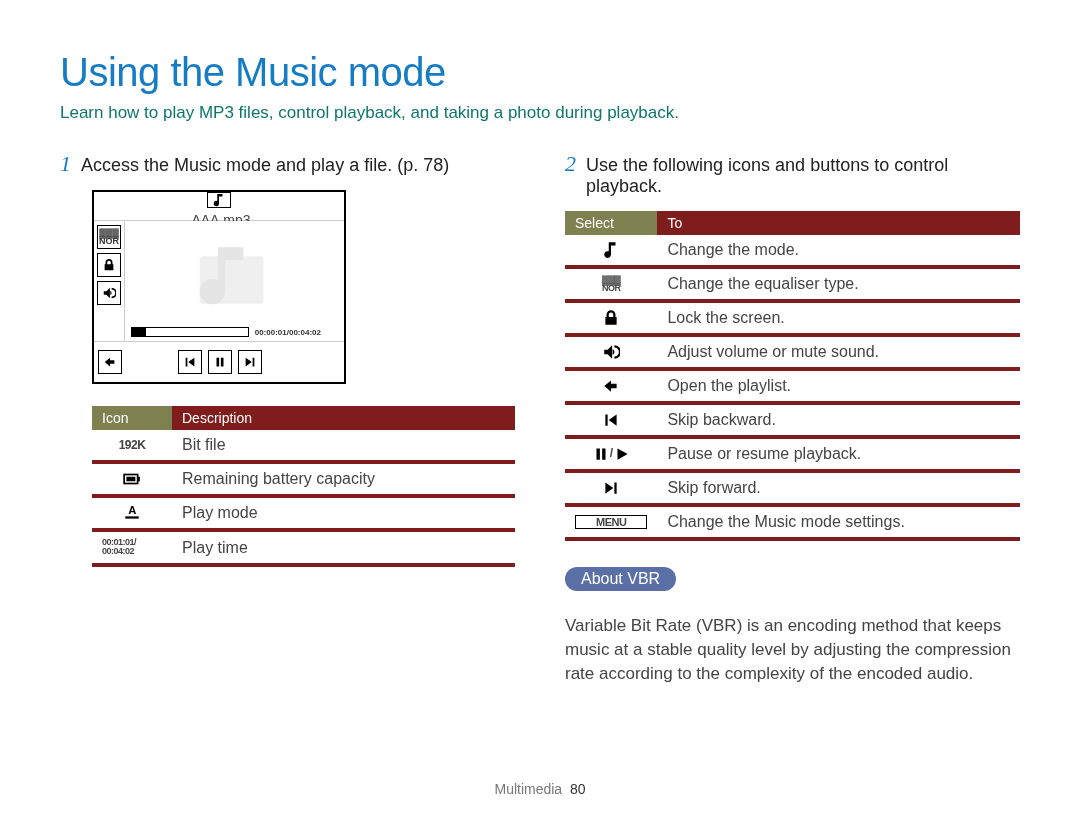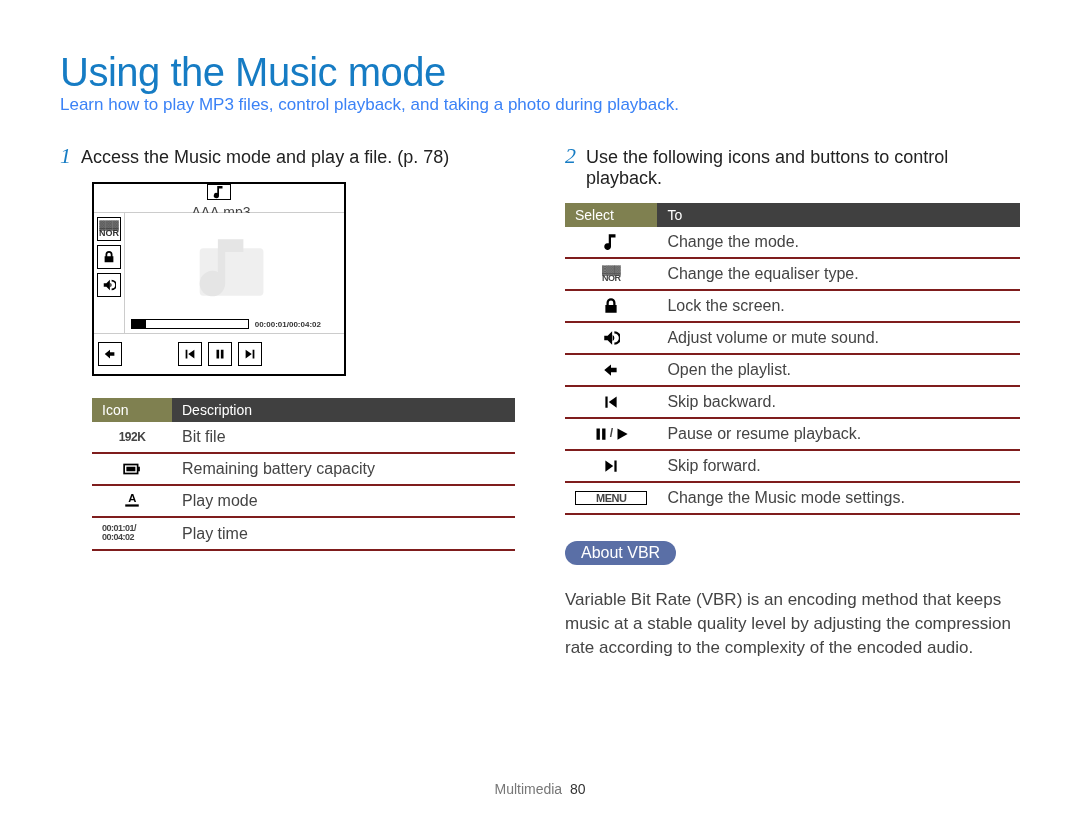--- a/index.html
+++ b/index.html
@@ -18,27 +18,27 @@
     position: relative;
     box-sizing: border-box;
     width: 1080px;
     height: 815px;
     padding: 50px 60px 30px 60px;
   }
   h1.title {
     color: #167cc4;
     font-weight: 300;
     font-size: 40px;
-    margin: 0 0 0 0;
+    margin: 0 0 8px 0;
     letter-spacing: -0.5px;
   }
   .intro {
     margin: 0 0 30px 0;
     font-size: 17px;
-    color: #3b82f6;
+    color: #0f766e;
   }
   .cols {
     display: flex;
     gap: 50px;
   }
   .col { flex: 1 1 0; }
   .step {
     display: flex;
     align-items: baseline;
     gap: 10px;
@@ -136,24 +136,24 @@
     width: calc(100% - 32px);
   }
   .col.right table.tbl { margin-left: 0; width: 100%; }
   table.tbl th {
     text-align: left;
     font-weight: 400;
     color: #fff;
     padding: 4px 10px;
     font-size: 14px;
   }
-  table.tbl thead tr { background: #404040; margin-top: 11px; }
+  table.tbl thead tr { background: #7f1d1d; margin-top: 11px; }
   table.tbl thead th:first-child { background: #7f8050; }
   table.tbl td {
-    border-bottom: 2px solid #7f1d1d;
+    border-bottom: 4px solid #7f1d1d;
     padding: 6px 10px;
     font-size: 16px;
     color: #444;
     vertical-align: middle;
   }
   table.tbl td.icon-cell {
     width: 60px;
     text-align: center;
     font-weight: bold;
     font-size: 12px;

